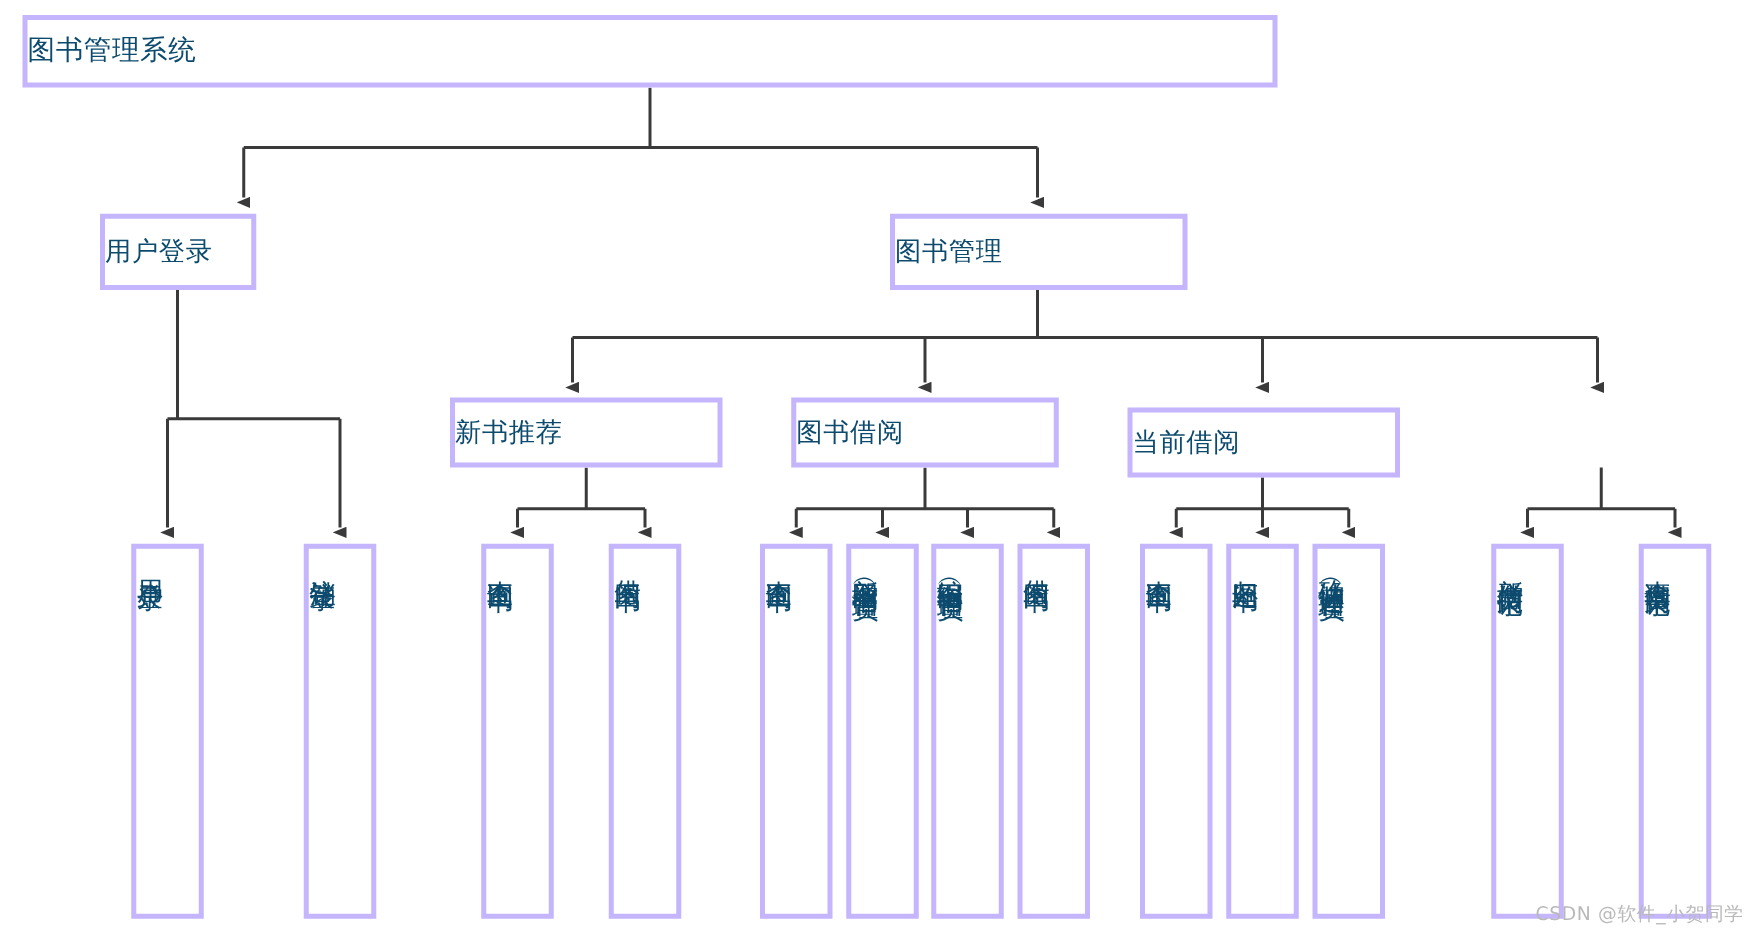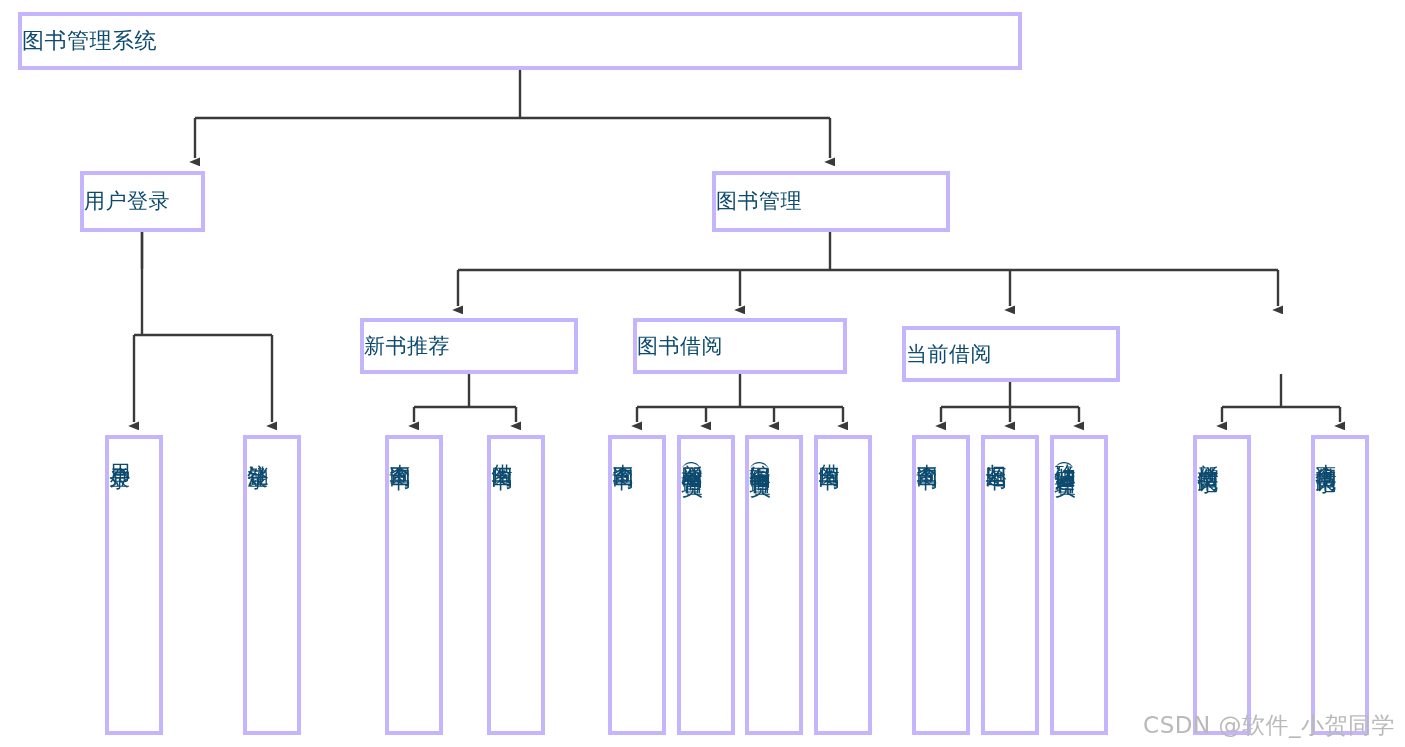--- a/index.html
+++ b/index.html
@@ -56,21 +56,21 @@
     text-orientation: upright;
     font-size: 21px;
     letter-spacing: 2px;
     line-height: 1.0;
   }
   .node.root .label { font-size: 22px; }
   .watermark {
     position: absolute;
     right: 10px;
     bottom: 6px;
-    font-size: 23px;
+    font-size: 15px;
     color: #b9b9b9;
     letter-spacing: 0.5px;
     white-space: nowrap;
     user-select: none;
   }
 </style>
 </head>
 <body>
 
 <div id="canvas">

